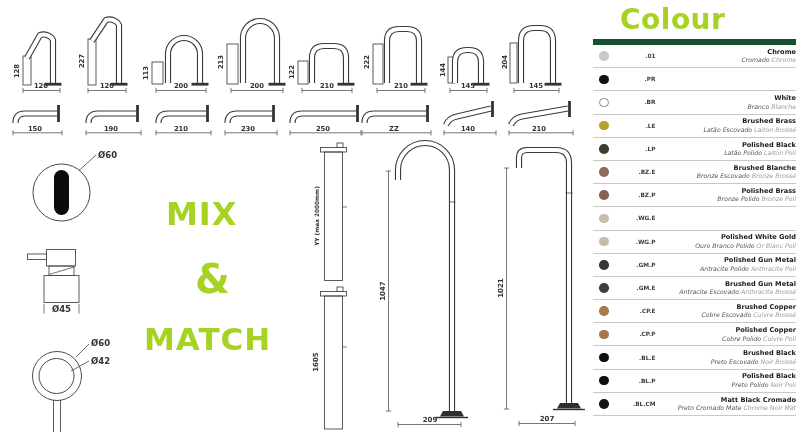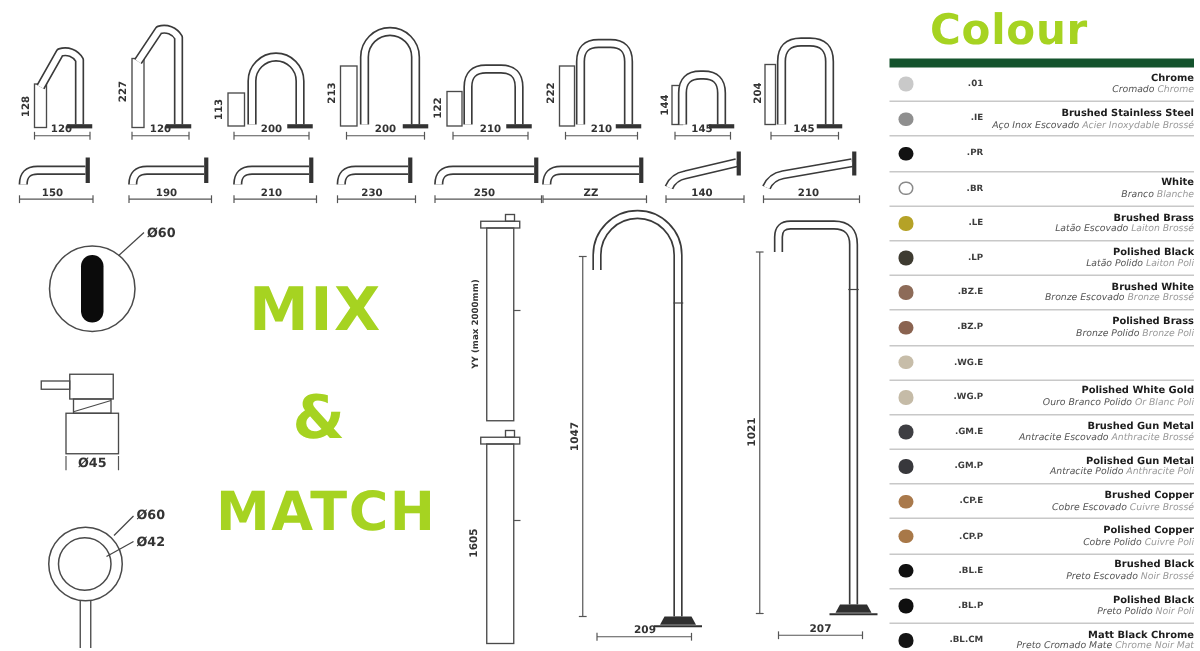--- a/index.html
+++ b/index.html
@@ -1,23 +1,23 @@
 <!DOCTYPE html>
 <html><head>
 <meta charset="utf-8">
 <style>
   html,body{margin:0;padding:0;background:#fff;}
   .page{position:relative;width:800px;height:434px;background:#ffffff;overflow:hidden;
         font-family:"DejaVu Sans",sans-serif;}
   #drawings{position:absolute;left:0;top:0;}
   svg text{font-family:"DejaVu Sans",sans-serif;}
   .mm{position:absolute;font-weight:700;line-height:1;letter-spacing:1px;}
-  .mm1{left:166px;top:187px;font-size:40px;}
+  .mm1{left:166px;top:198px;font-size:32px;}
   .mm2{left:195px;top:259px;font-size:40px;}
-  .mm3{left:144px;top:324px;font-size:36px;}
+  .mm3{left:144px;top:324px;font-size:31px;}
   .legend{position:absolute;left:593px;top:0;width:207px;height:326px;}
   .legend-title{position:absolute;left:27px;top:3px;font-size:28px;font-weight:700;letter-spacing:0.5px;}
   #rows{position:absolute;top:39px;left:0;width:203px;border-top:6px solid #14532d;text-align:right;}
   .row{height:23.2px;display:flex;align-items:center;border-bottom:1px solid #c8c8c8;box-sizing:border-box;}
   .dot{width:9.5px;height:9.5px;border-radius:50%;margin-left:6px;flex:none;box-sizing:border-box;}
   .code{width:34px;margin-left:13px;font-size:5.8px;font-weight:700;color:#3d3d3d;flex:none;}
   .names{flex:1;line-height:1.3;}
   .n1{font-size:6.6px;font-weight:700;color:#1c1c1c;}
   .n2{font-size:6.2px;font-style:italic;}
   .pt{color:#555;}
@@ -269,28 +269,20 @@
     <div id="rows">
         <div class="row">
           <span class="dot" style="background: rgb(201, 201, 201);"></span>
           <div class="code">.01</div>
           <div class="names">
             <div class="n1">Chrome</div>
             <div class="n2"><span class="pt">Cromado </span><span class="fr">Chrome</span></div>
           </div>
         </div>
         <div class="row">
-          <span class="dot" style="background: rgb(143, 143, 143);"></span>
-          <div class="code">.IE</div>
-          <div class="names">
-            <div class="n1">Brushed Stainless Steel</div>
-            <div class="n2"><span class="pt">Aço Inox Escovado </span><span class="fr">Acier Inoxydable Brossé</span></div>
-          </div>
-        </div>
-        <div class="row">
           <span class="dot" style="background: rgb(18, 18, 18);"></span>
           <div class="code">.PR</div>
         </div>
         <div class="row">
           <span class="dot" style="background: rgb(255, 255, 255); border: 1.2px solid rgb(138, 138, 138);"></span>
           <div class="code">.BR</div>
           <div class="names">
             <div class="n1">White</div>
             <div class="n2"><span class="pt">Branco </span><span class="fr">Blanche</span></div>
           </div>
@@ -308,21 +300,21 @@
           <div class="code">.LP</div>
           <div class="names">
             <div class="n1">Polished Black</div>
             <div class="n2"><span class="pt">Latão Polido </span><span class="fr">Laiton Poli</span></div>
           </div>
         </div>
         <div class="row">
           <span class="dot" style="background: rgb(141, 107, 88);"></span>
           <div class="code">.BZ.E</div>
           <div class="names">
-            <div class="n1">Brushed White</div>
+            <div class="n1">Brushed Blanche</div>
             <div class="n2"><span class="pt">Bronze Escovado </span><span class="fr">Bronze Brossé</span></div>
           </div>
         </div>
         <div class="row">
           <span class="dot" style="background: rgb(138, 99, 80);"></span>
           <div class="code">.BZ.P</div>
           <div class="names">
             <div class="n1">Polished Brass</div>
             <div class="n2"><span class="pt">Bronze Polido </span><span class="fr">Bronze Poli</span></div>
           </div>
@@ -333,36 +325,36 @@
         </div>
         <div class="row">
           <span class="dot" style="background: rgb(197, 187, 167);"></span>
           <div class="code">.WG.P</div>
           <div class="names">
             <div class="n1">Polished White Gold</div>
             <div class="n2"><span class="pt">Ouro Branco Polido </span><span class="fr">Or Blanc Poli</span></div>
           </div>
         </div>
         <div class="row">
+          <span class="dot" style="background: rgb(56, 56, 60);"></span>
+          <div class="code">.GM.P</div>
+          <div class="names">
+            <div class="n1">Polished Gun Metal</div>
+            <div class="n2"><span class="pt">Antracite Polido </span><span class="fr">Anthracite Poli</span></div>
+          </div>
+        </div>
+        <div class="row">
           <span class="dot" style="background: rgb(62, 62, 66);"></span>
           <div class="code">.GM.E</div>
           <div class="names">
             <div class="n1">Brushed Gun Metal</div>
             <div class="n2"><span class="pt">Antracite Escovado </span><span class="fr">Anthracite Brossé</span></div>
           </div>
         </div>
         <div class="row">
-          <span class="dot" style="background: rgb(56, 56, 60);"></span>
-          <div class="code">.GM.P</div>
-          <div class="names">
-            <div class="n1">Polished Gun Metal</div>
-            <div class="n2"><span class="pt">Antracite Polido </span><span class="fr">Anthracite Poli</span></div>
-          </div>
-        </div>
-        <div class="row">
           <span class="dot" style="background: rgb(169, 121, 75);"></span>
           <div class="code">.CP.E</div>
           <div class="names">
             <div class="n1">Brushed Copper</div>
             <div class="n2"><span class="pt">Cobre Escovado </span><span class="fr">Cuivre Brossé</span></div>
           </div>
         </div>
         <div class="row">
           <span class="dot" style="background: rgb(168, 120, 72);"></span>
           <div class="code">.CP.P</div>
@@ -384,19 +376,19 @@
           <div class="code">.BL.P</div>
           <div class="names">
             <div class="n1">Polished Black</div>
             <div class="n2"><span class="pt">Preto Polido </span><span class="fr">Noir Poli</span></div>
           </div>
         </div>
         <div class="row">
           <span class="dot" style="background: rgb(20, 20, 20);"></span>
           <div class="code">.BL.CM</div>
           <div class="names">
-            <div class="n1">Matt Black Chrome</div>
+            <div class="n1">Matt Black Cromado</div>
             <div class="n2"><span class="pt">Preto Cromado Mate </span><span class="fr">Chrome Noir Mat</span></div>
           </div>
         </div>
       </div>
   </div>
 </div>
 
 </body></html>

